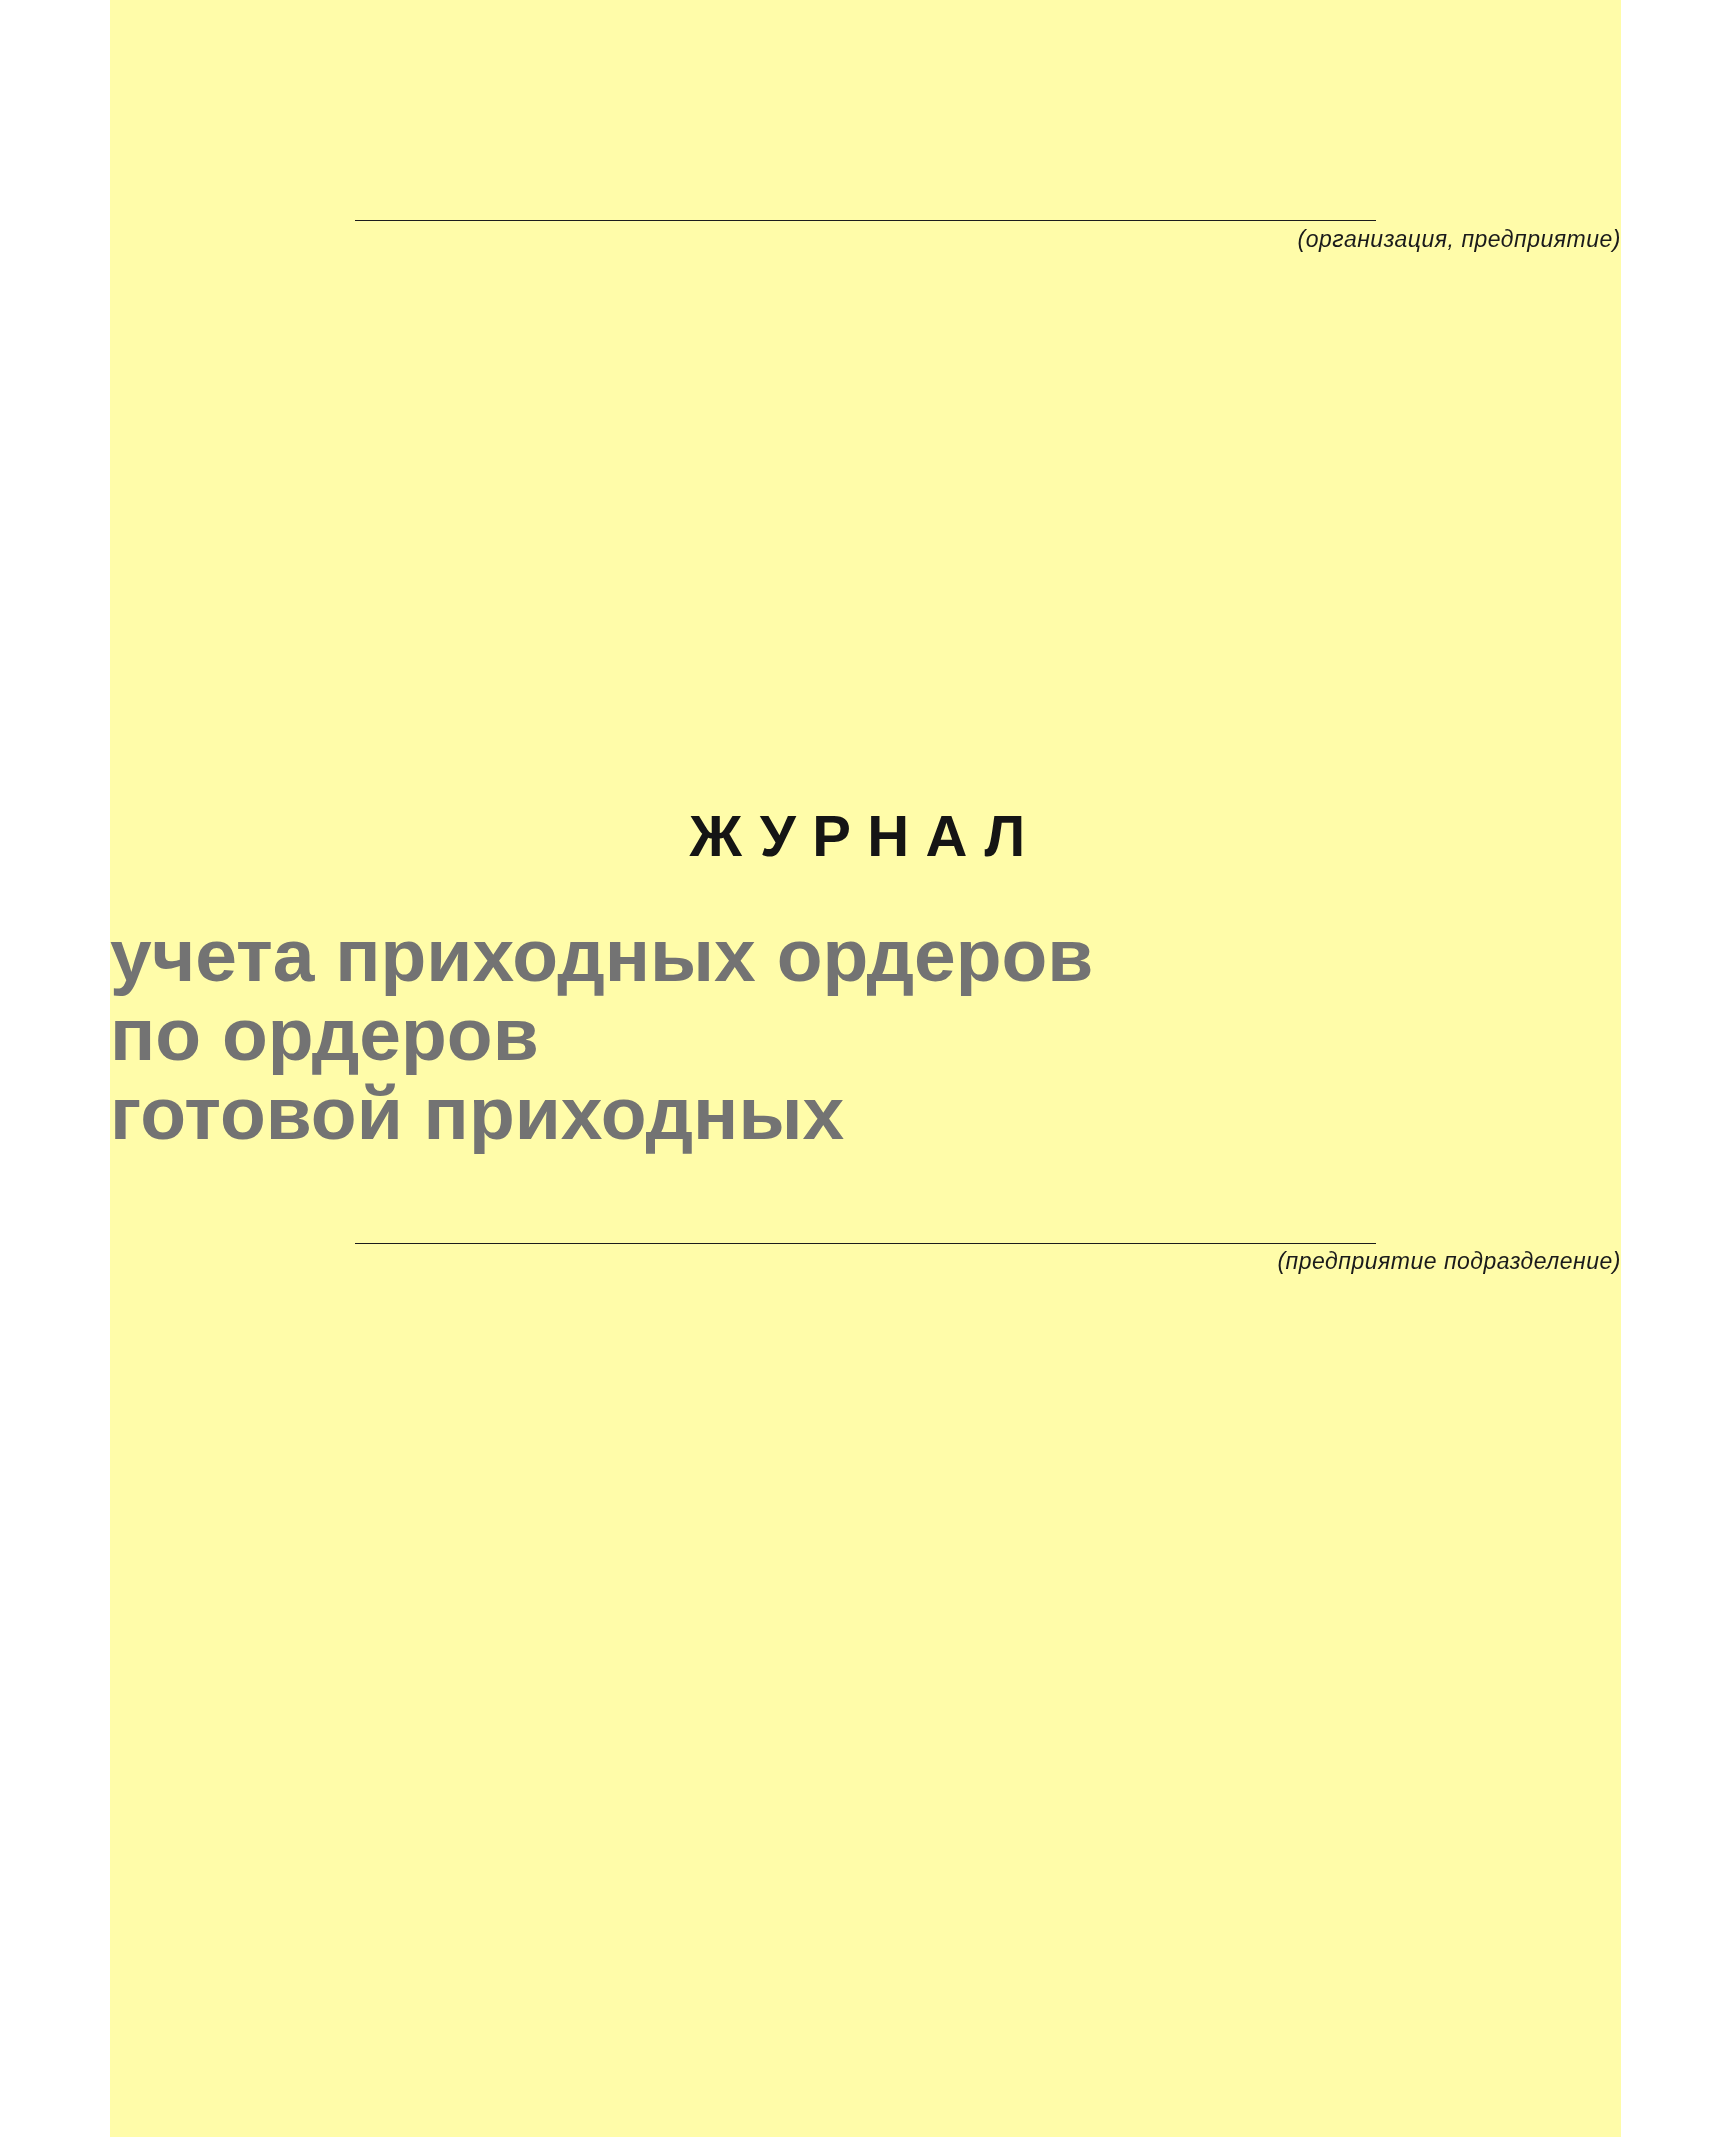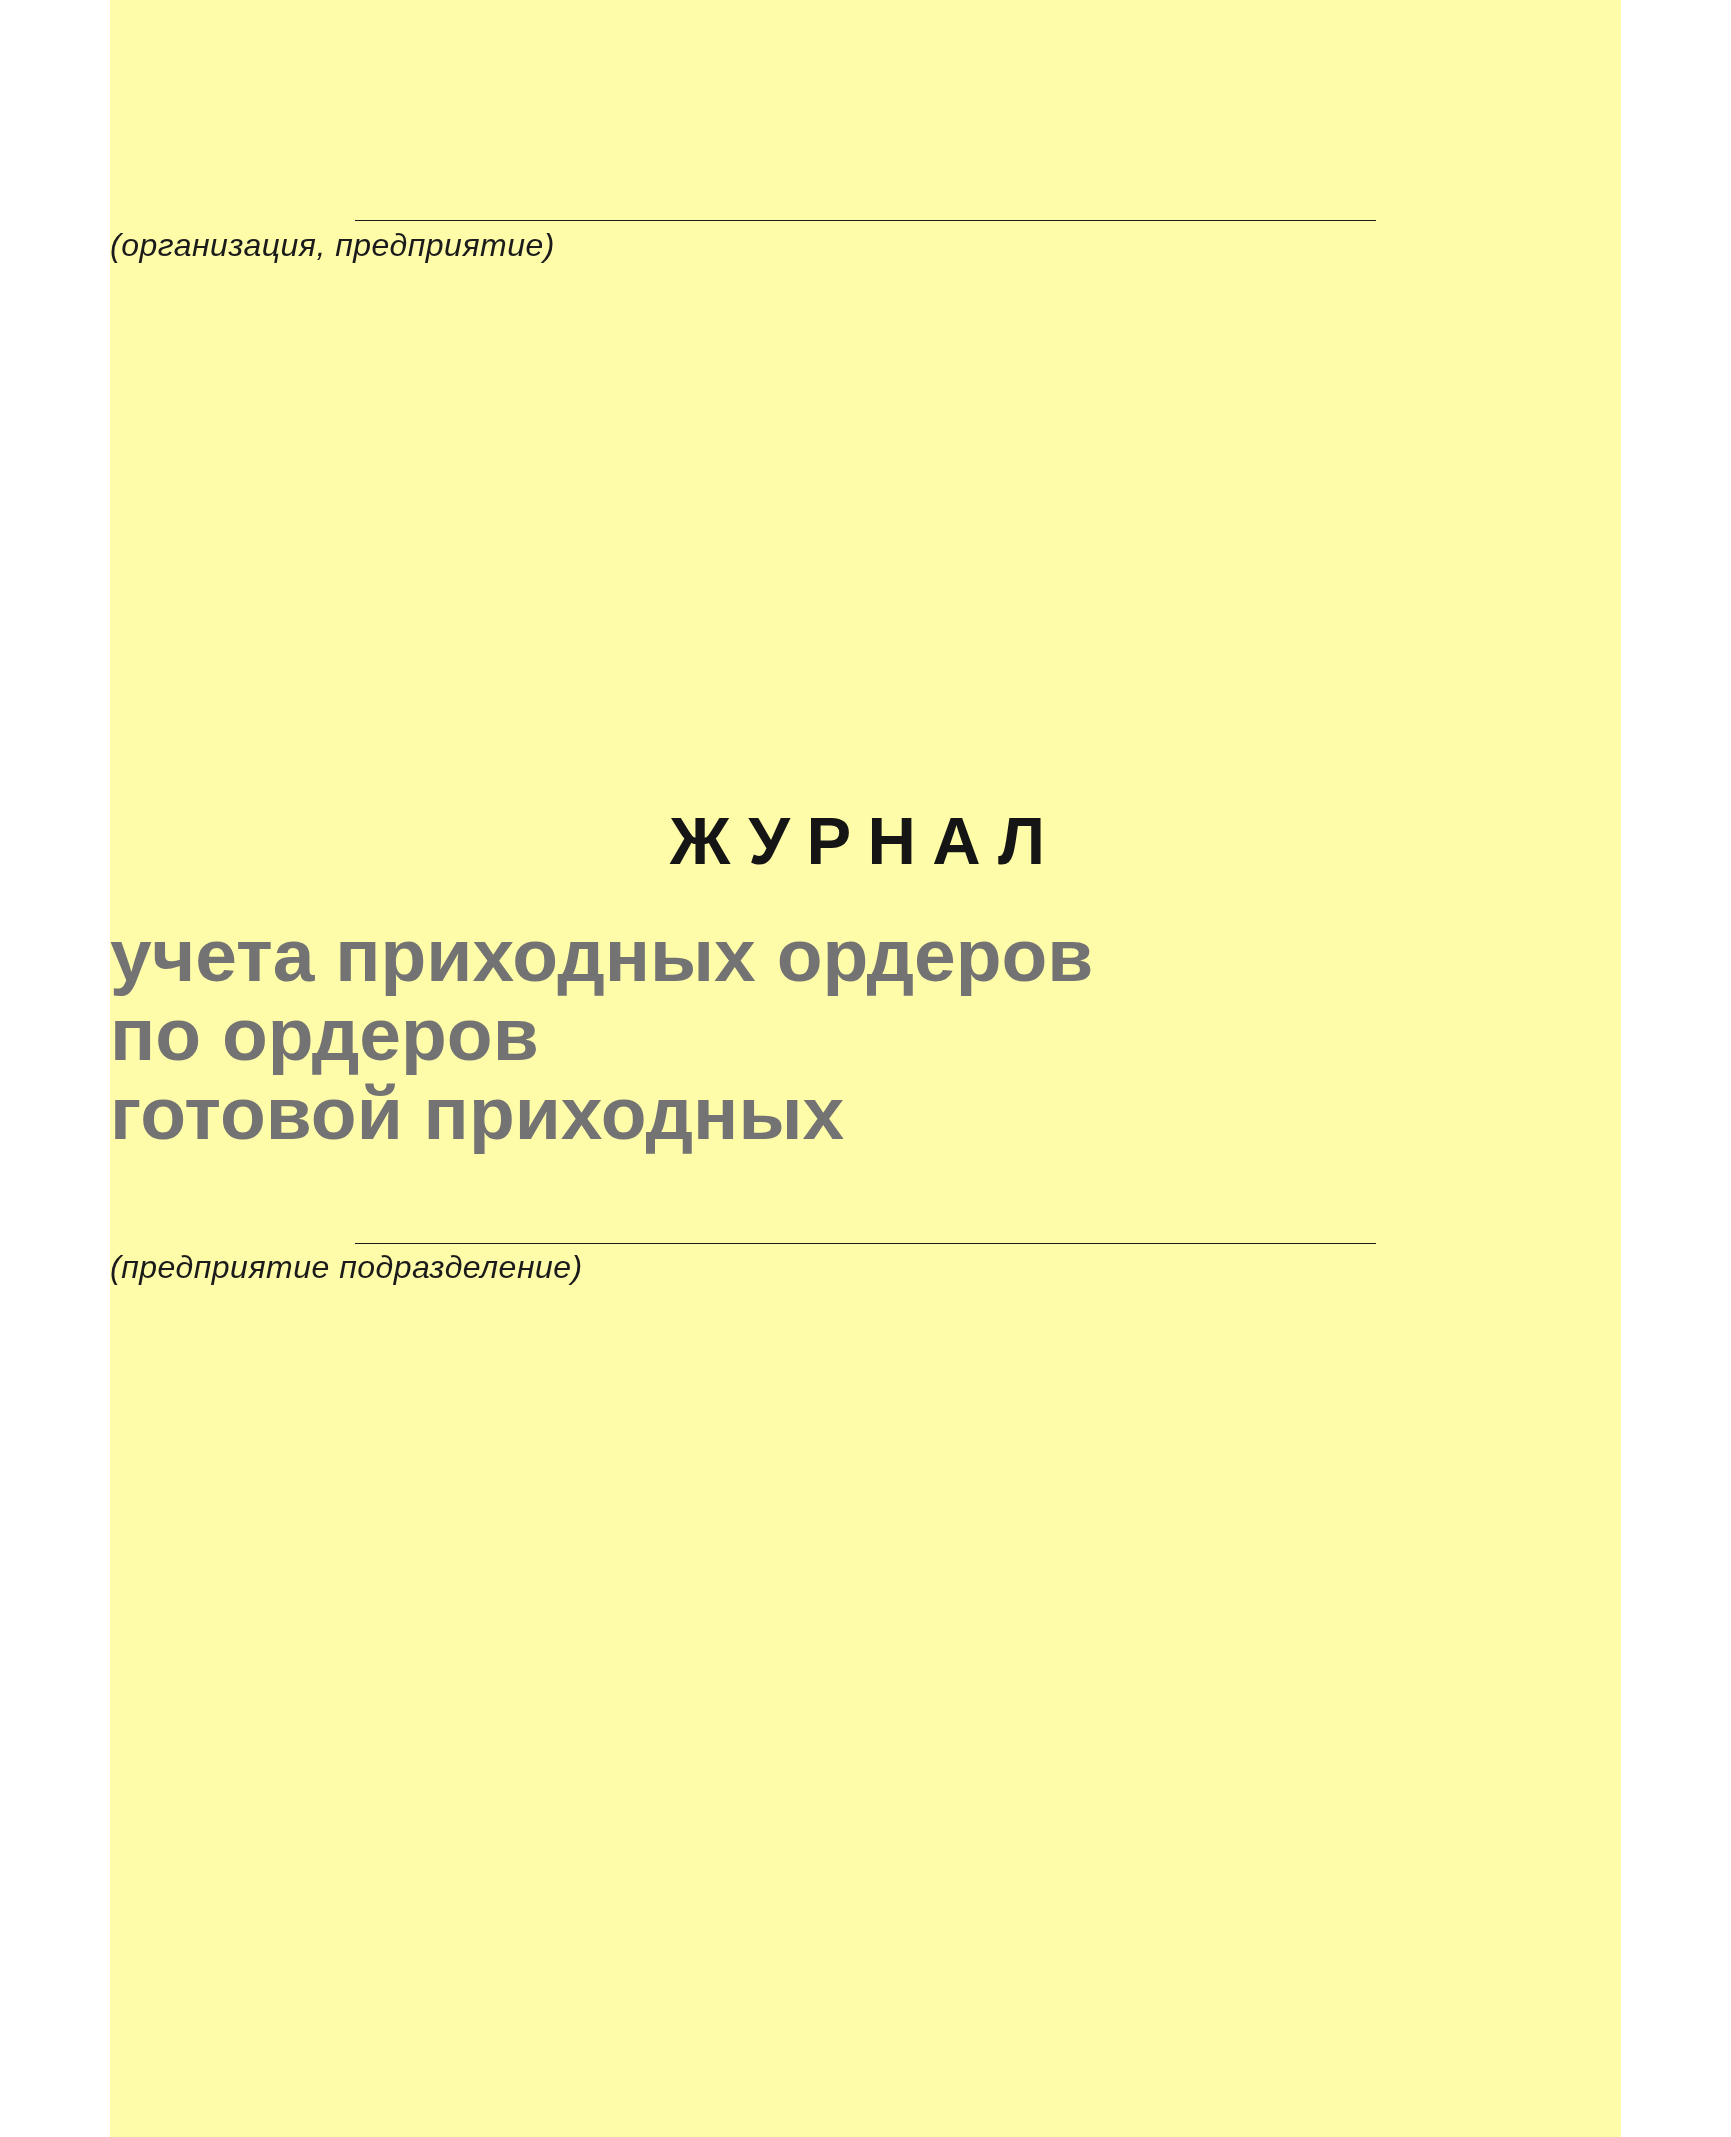--- a/index.html
+++ b/index.html
@@ -26,36 +26,36 @@
     width: 1021px;
     height: 0;
     border-top: 1.8px solid #1c1c1c;
   }
   .fill-rule.org   { top: 220px; }
   .fill-rule.dept  { top: 1243px; }
   .caption {
     position: absolute;
     left: 0;
     width: 100%;
-    text-align: left;
+    text-align: right;
     font-style: italic;
-    font-size: 32px;
+    font-size: 23px;
     line-height: 1.2;
     color: #1b1b1b;
     letter-spacing: 0.5px;
   }
   .caption.org  { top: 226px; }
   .caption.dept { top: 1248px; }
   .journal-title {
     position: absolute;
     top: 804px;
     left: 0;
     width: 100%;
     text-align: center;
-    font-size: 67px;
+    font-size: 58px;
     font-weight: bold;
     letter-spacing: 16.4px;
     line-height: 1.1;
     color: #151515;
   }
   .journal-subtitle {
     position: absolute;
     top: 916px;
     left: 0;
     width: 100%;

